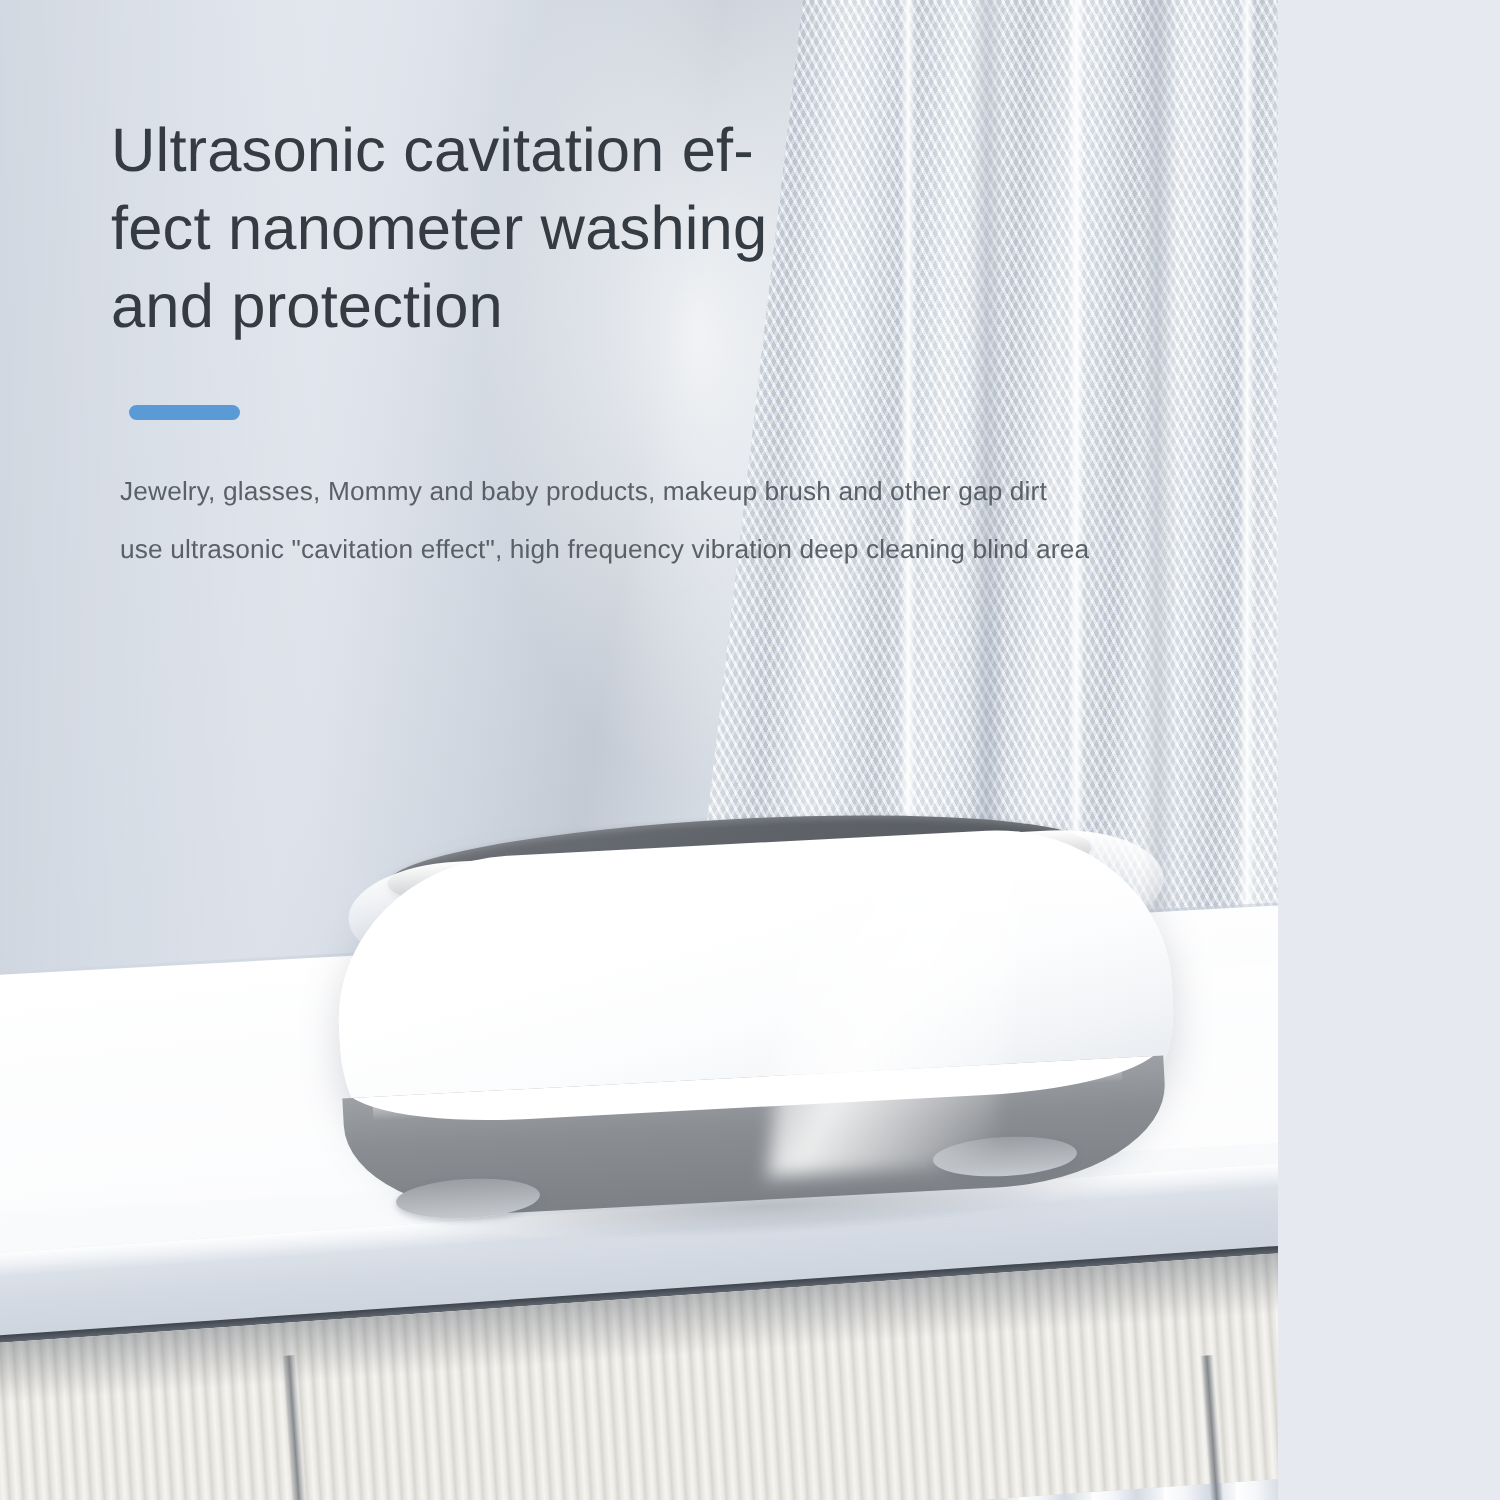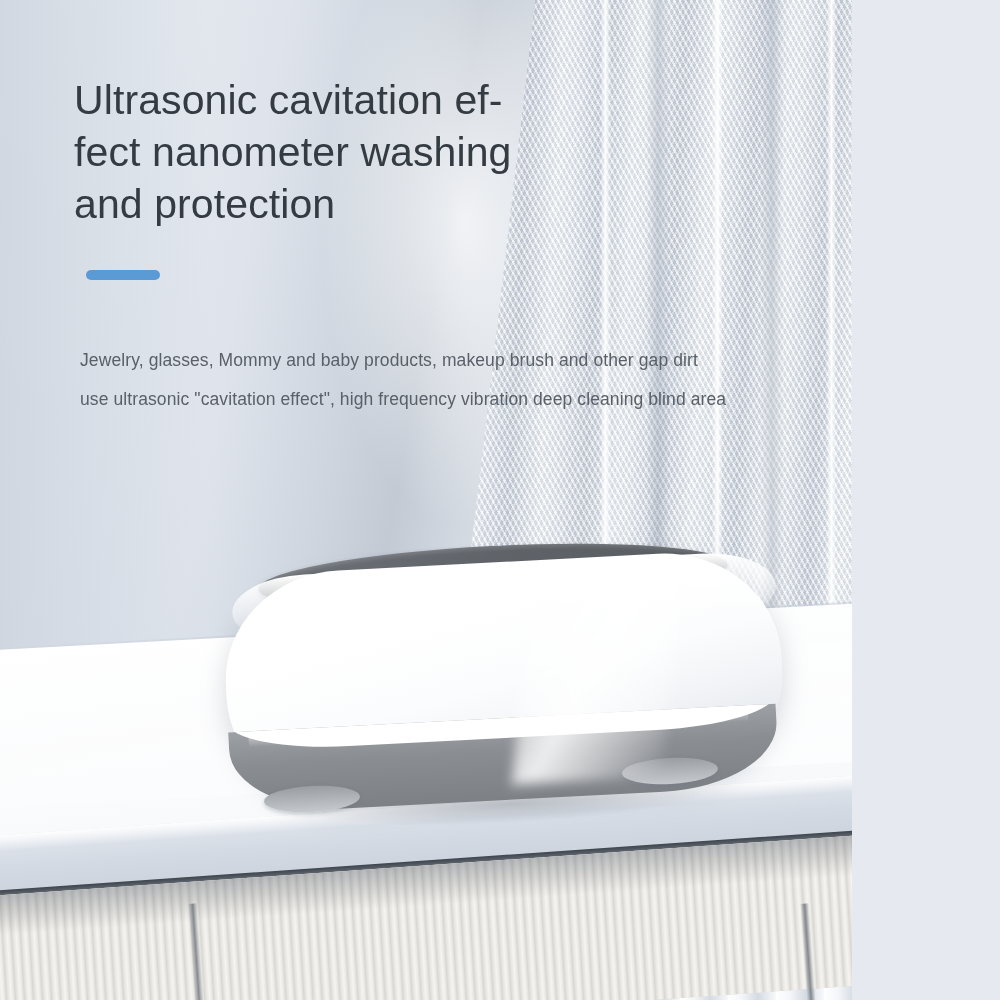--- a/index.html
+++ b/index.html
@@ -196,21 +196,21 @@
     position:absolute;left:74px;top:74px;width:560px;
     font-size:41px;line-height:52px;font-weight:400;
     color:#343b42;letter-spacing:.1px;white-space:pre-line;
   }
   .accent-bar{
     position:absolute;left:86px;top:270px;width:74px;height:10px;
     border-radius:6px;background:#5b9bd5;
   }
   .sub1,.sub2{
     position:absolute;left:80px;
-    font-size:17.5px;color:#5a6068;letter-spacing:.1px;white-space:nowrap;margin-top:33px;
+    font-size:17.5px;color:#5a6068;letter-spacing:.1px;white-space:nowrap;
   }
   .sub1{top:317px;}
   .sub2{top:356px;}
 </style>
 </head>
 <body>
 
 <div class="stage">
 
   <div class="wall"></div>

